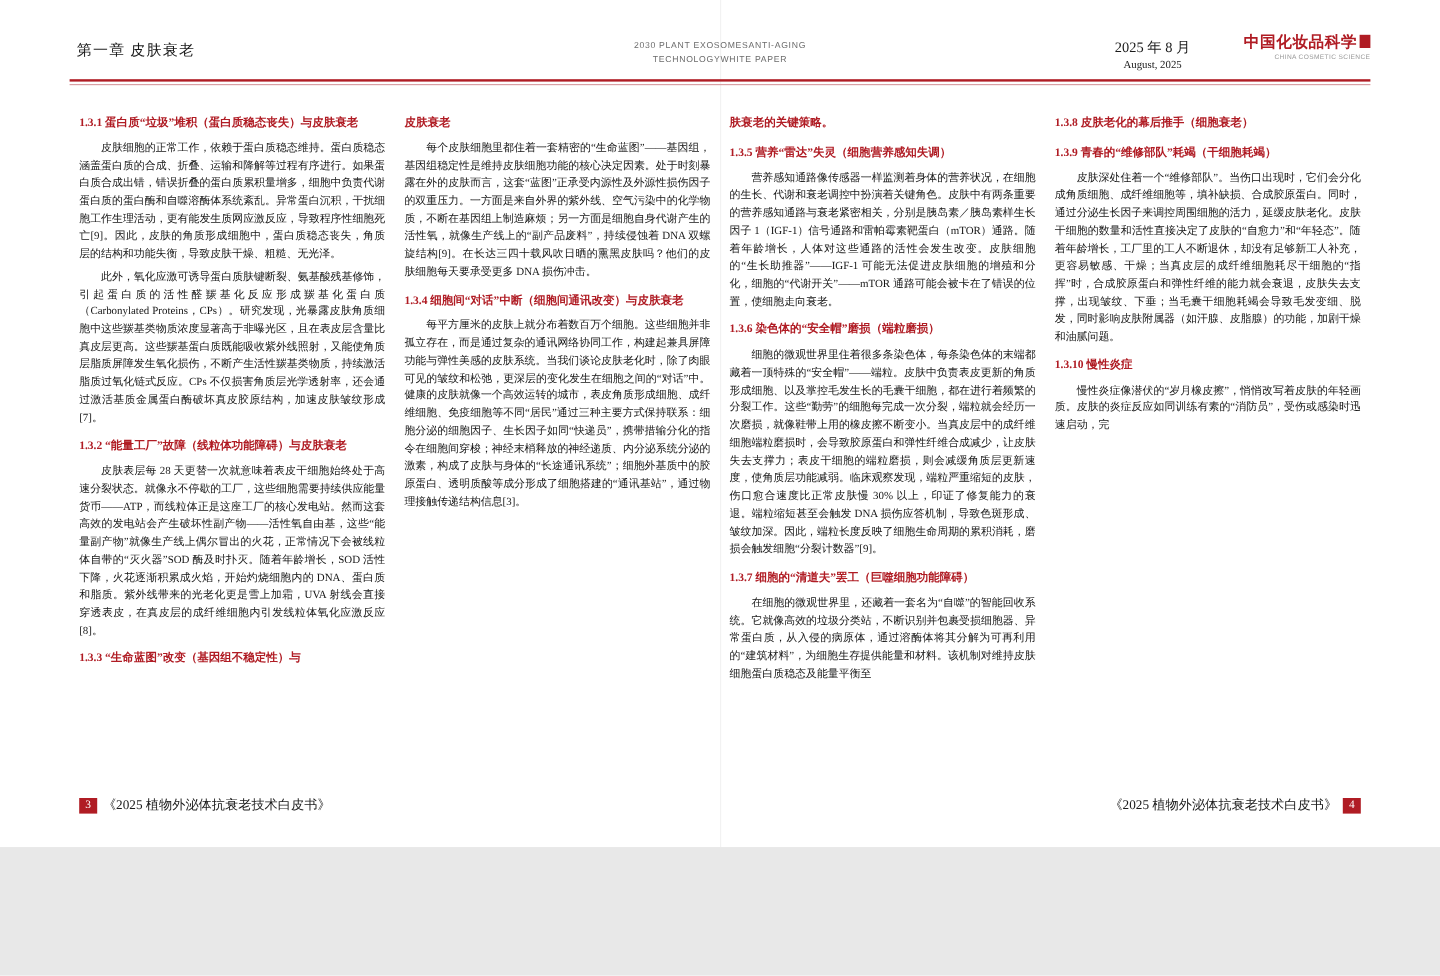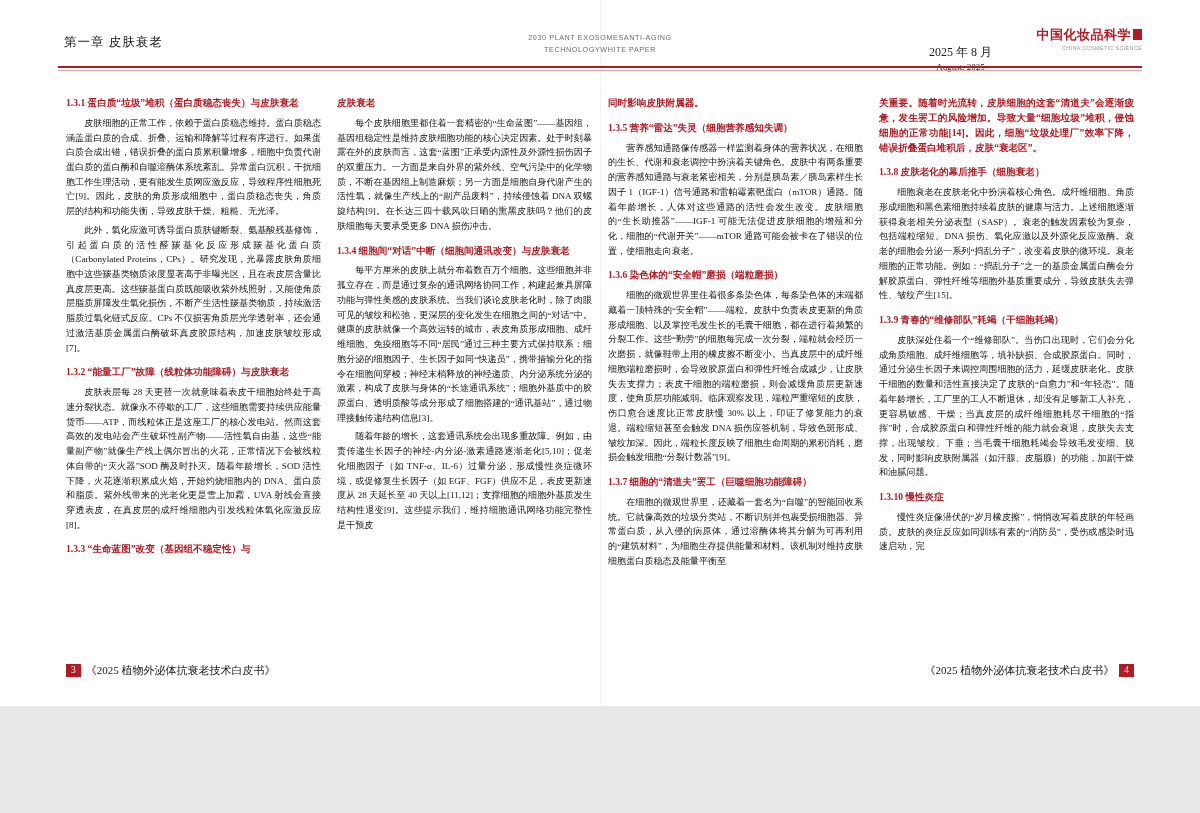--- a/index.html
+++ b/index.html
@@ -43,21 +43,21 @@
     text-align: center;
     font-size: 7.2px;
     color: #6b6b6b;
     line-height: 1.65;
     letter-spacing: 0.6px;
     font-family: "Liberation Sans", sans-serif;
   }
   .hdr-date {
     position: absolute;
     right: 150px;
-    top: 17px;
+    top: 4px;
     text-align: center;
     color: #1a1a1a;
     line-height: 1.5;
   }
   .hdr-date .d1 { font-size: 12px; }
   .hdr-date .d2 { font-size: 9px; font-family: "Liberation Serif", serif; }
   .hdr-logo {
     position: absolute;
     right: 0;
     top: 0;
@@ -207,35 +207,32 @@
         <p class="para">此外，氧化应激可诱导蛋白质肤键断裂、氨基酸残基修饰，引起蛋白质的活性醛羰基化反应形成羰基化蛋白质（Carbonylated Proteins，CPs）。研究发现，光暴露皮肤角质细胞中这些羰基类物质浓度显著高于非曝光区，且在表皮层含量比真皮层更高。这些羰基蛋白质既能吸收紫外线照射，又能使角质层脂质屏障发生氧化损伤，不断产生活性羰基类物质，持续激活脂质过氧化链式反应。CPs 不仅损害角质层光学透射率，还会通过激活基质金属蛋白酶破坏真皮胶原结构，加速皮肤皱纹形成[7]。</p>
         <h3 class="sec">1.3.2 “能量工厂”故障（线粒体功能障碍）与皮肤衰老</h3>
         <p class="para">皮肤表层每 28 天更替一次就意味着表皮干细胞始终处于高速分裂状态。就像永不停歇的工厂，这些细胞需要持续供应能量货币——ATP，而线粒体正是这座工厂的核心发电站。然而这套高效的发电站会产生破坏性副产物——活性氧自由基，这些“能量副产物”就像生产线上偶尔冒出的火花，正常情况下会被线粒体自带的“灭火器”SOD 酶及时扑灭。随着年龄增长，SOD 活性下降，火花逐渐积累成火焰，开始灼烧细胞内的 DNA、蛋白质和脂质。紫外线带来的光老化更是雪上加霜，UVA 射线会直接穿透表皮，在真皮层的成纤维细胞内引发线粒体氧化应激反应[8]。</p>
         <h3 class="sec">1.3.3 “生命蓝图”改变（基因组不稳定性）与</h3>
       </div>
     <div class="col">
         <h3 class="plain">皮肤衰老</h3>
         <p class="para">每个皮肤细胞里都住着一套精密的“生命蓝图”——基因组，基因组稳定性是维持皮肤细胞功能的核心决定因素。处于时刻暴露在外的皮肤而言，这套“蓝图”正承受内源性及外源性损伤因子的双重压力。一方面是来自外界的紫外线、空气污染中的化学物质，不断在基因组上制造麻烦；另一方面是细胞自身代谢产生的活性氧，就像生产线上的“副产品废料”，持续侵蚀着 DNA 双螺旋结构[9]。在长达三四十载风吹日晒的熏黑皮肤吗？他们的皮肤细胞每天要承受更多 DNA 损伤冲击。</p>
         <h3 class="sec">1.3.4 细胞间“对话”中断（细胞间通讯改变）与皮肤衰老</h3>
         <p class="para">每平方厘米的皮肤上就分布着数百万个细胞。这些细胞并非孤立存在，而是通过复杂的通讯网络协同工作，构建起兼具屏障功能与弹性美感的皮肤系统。当我们谈论皮肤老化时，除了肉眼可见的皱纹和松弛，更深层的变化发生在细胞之间的“对话”中。健康的皮肤就像一个高效运转的城市，表皮角质形成细胞、成纤维细胞、免疫细胞等不同“居民”通过三种主要方式保持联系：细胞分泌的细胞因子、生长因子如同“快递员”，携带措输分化的指令在细胞间穿梭；神经末梢释放的神经递质、内分泌系统分泌的激素，构成了皮肤与身体的“长途通讯系统”；细胞外基质中的胶原蛋白、透明质酸等成分形成了细胞搭建的“通讯基站”，通过物理接触传递结构信息[3]。</p>
-        <p class="para">随着年龄的增长，这套通讯系统会出现多重故障。例如，由责传递生长因子的神经-内分泌-激素通路逐渐老化[5,10]；促老化细胞因子（如 TNF-α、IL-6）过量分泌，形成慢性炎症微环境，或促修复生长因子（如 EGF、FGF）供应不足，表皮更新速度从 28 天延长至 40 天以上[11,12]；支撑细胞的细胞外基质发生结构性退变[9]。这些提示我们，维持细胞通讯网络功能完整性是干预皮</p>
-      </div>
-    <div class="col">
-        <h3 class="plain">同时影响皮肤附属器。</h3>
+      </div>
+    <div class="col">
+        <h3 class="plain">肤衰老的关键策略。</h3>
         <h3 class="sec">1.3.5 营养“雷达”失灵（细胞营养感知失调）</h3>
         <p class="para">营养感知通路像传感器一样监测着身体的营养状况，在细胞的生长、代谢和衰老调控中扮演着关键角色。皮肤中有两条重要的营养感知通路与衰老紧密相关，分别是胰岛素／胰岛素样生长因子 1（IGF-1）信号通路和雷帕霉素靶蛋白（mTOR）通路。随着年龄增长，人体对这些通路的活性会发生改变。皮肤细胞的“生长助推器”——IGF-1 可能无法促进皮肤细胞的增殖和分化，细胞的“代谢开关”——mTOR 通路可能会被卡在了错误的位置，使细胞走向衰老。</p>
         <h3 class="sec">1.3.6 染色体的“安全帽”磨损（端粒磨损）</h3>
         <p class="para">细胞的微观世界里住着很多条染色体，每条染色体的末端都藏着一顶特殊的“安全帽”——端粒。皮肤中负责表皮更新的角质形成细胞、以及掌控毛发生长的毛囊干细胞，都在进行着频繁的分裂工作。这些“勤劳”的细胞每完成一次分裂，端粒就会经历一次磨损，就像鞋带上用的橡皮擦不断变小。当真皮层中的成纤维细胞端粒磨损时，会导致胶原蛋白和弹性纤维合成减少，让皮肤失去支撑力；表皮干细胞的端粒磨损，则会减缓角质层更新速度，使角质层功能减弱。临床观察发现，端粒严重缩短的皮肤，伤口愈合速度比正常皮肤慢 30% 以上，印证了修复能力的衰退。端粒缩短甚至会触发 DNA 损伤应答机制，导致色斑形成、皱纹加深。因此，端粒长度反映了细胞生命周期的累积消耗，磨损会触发细胞“分裂计数器”[9]。</p>
         <h3 class="sec">1.3.7 细胞的“清道夫”罢工（巨噬细胞功能障碍）</h3>
         <p class="para">在细胞的微观世界里，还藏着一套名为“自噬”的智能回收系统。它就像高效的垃圾分类站，不断识别并包裹受损细胞器、异常蛋白质，从入侵的病原体，通过溶酶体将其分解为可再利用的“建筑材料”，为细胞生存提供能量和材料。该机制对维持皮肤细胞蛋白质稳态及能量平衡至</p>
       </div>
     <div class="col">
-        <h3 class="plain">关重要。随着时光流转，皮肤细胞的这套“清道夫”会逐渐疲惫，发生罢工的风险增加。导致大量“细胞垃圾”堆积，侵蚀细胞的正常功能[14]。因此，细胞“垃圾处理厂”效率下降，错误折叠蛋白堆积后，皮肤“衰老区”。</h3>
         <h3 class="sec">1.3.8 皮肤老化的幕后推手（细胞衰老）</h3>
-        <p class="para">细胞衰老在皮肤老化中扮演着核心角色。成纤维细胞、角质形成细胞和黑色素细胞持续着皮肤的健康与活力。上述细胞逐渐获得衰老相关分泌表型（SASP）。衰老的触发因素较为复杂，包括端粒缩短、DNA 损伤、氧化应激以及外源化反应激酶。衰老的细胞会分泌一系列“捣乱分子”，改变着皮肤的微环境。衰老细胞的正常功能。例如：“捣乱分子”之一的基质金属蛋白酶会分解胶原蛋白、弹性纤维等细胞外基质重要成分，导致皮肤失去弹性、皱纹产生[15]。</p>
         <h3 class="sec">1.3.9 青春的“维修部队”耗竭（干细胞耗竭）</h3>
         <p class="para">皮肤深处住着一个“维修部队”。当伤口出现时，它们会分化成角质细胞、成纤维细胞等，填补缺损、合成胶原蛋白。同时，通过分泌生长因子来调控周围细胞的活力，延缓皮肤老化。皮肤干细胞的数量和活性直接决定了皮肤的“自愈力”和“年轻态”。随着年龄增长，工厂里的工人不断退休，却没有足够新工人补充，更容易敏感、干燥；当真皮层的成纤维细胞耗尽干细胞的“指挥”时，合成胶原蛋白和弹性纤维的能力就会衰退，皮肤失去支撑，出现皱纹、下垂；当毛囊干细胞耗竭会导致毛发变细、脱发，同时影响皮肤附属器（如汗腺、皮脂腺）的功能，加剧干燥和油腻问题。</p>
         <h3 class="sec">1.3.10 慢性炎症</h3>
         <p class="para">慢性炎症像潜伏的“岁月橡皮擦”，悄悄改写着皮肤的年轻画质。皮肤的炎症反应如同训练有素的“消防员”，受伤或感染时迅速启动，完</p>
       </div>
   </div>
 
   <div class="footer">
     <div class="foot-left">
       <span class="pgnum">3</span><span>《2025 植物外泌体抗衰老技术白皮书》</span>

